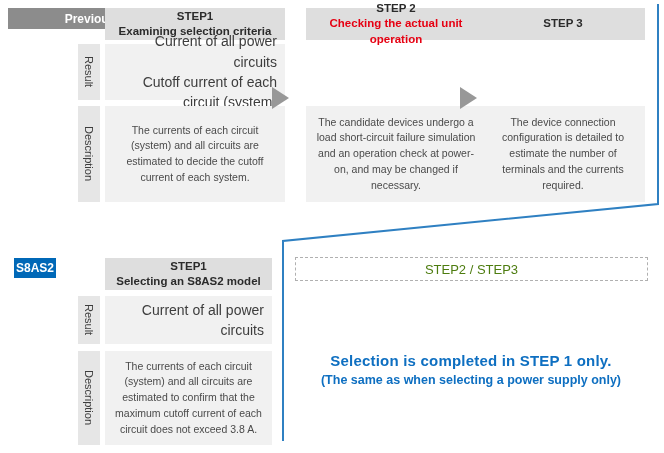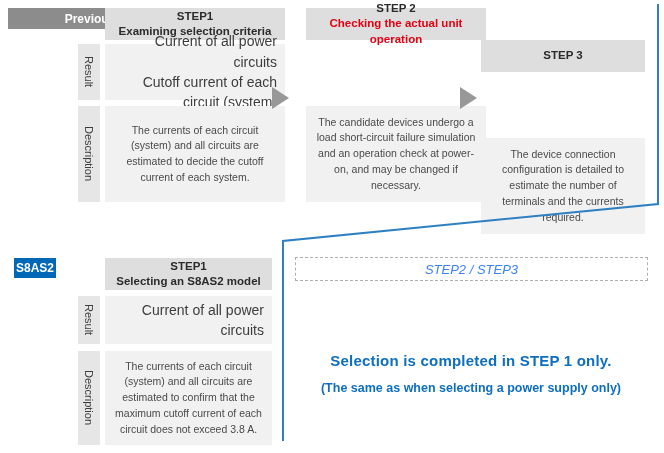--- a/index.html
+++ b/index.html
@@ -20,45 +20,45 @@
        text-align:center;color:#3d3d3d;}
   .result-box{font-size:14px;line-height:1.45;white-space:pre-line;padding:8px 8px;box-sizing:border-box;text-align:right;}
   .desc-box{font-size:10.5px;line-height:1.5;color:#4a4a4a;padding:0 10px;box-sizing:border-box;}
 
   .vlabel{position:absolute;background:#e6e6e6;display:flex;align-items:center;justify-content:center;
        writing-mode:vertical-rl;font-size:11px;color:#3d3d3d;}
 
   
   .c1{left:105px;width:180px;}
   .c2{left:306px;width:180px;}
-  .c3{left:481px;width:164px;margin-top:32px;}
+  .c3{left:481px;width:164px;}
   .row-hdr{top:8px;}
   .row-res{top:44px;height:56px;}
   .row-desc{top:106px;height:96px;}
 
   
   .cb{left:105px;width:167px;}
   .row-hdr-b{top:258px;}
   .row-res-b{top:296px;height:48px;}
   .row-desc-b{top:351px;height:94px;}
 
   .arrow{position:absolute;width:0;height:0;border-top:11px solid transparent;
        border-bottom:11px solid transparent;border-left:17px solid #989898;}
   #arrow-1{left:272px;top:87px;}
   #arrow-2{left:460px;top:87px;}
 
   #blue-path-svg{position:absolute;left:0;top:0;pointer-events:none;}
 
   #skipped-steps-box{position:absolute;left:295px;top:257px;width:351px;height:22px;
        border:1px dashed #b0b0b0;background:#fff;display:flex;align-items:center;justify-content:center;
-       font-size:13px;color:#3b82f6;font-style:italic;}
+       font-size:13px;color:#4d7c0f;}
 
   #highlight{position:absolute;left:285px;top:352px;width:372px;text-align:center;color:#0e6fc1;}
   #highlight .main{font-size:15px;font-weight:bold;letter-spacing:0.2px;}
-  #highlight .sub{font-size:12.5px;font-weight:bold;margin-top:12px;}
+  #highlight .sub{font-size:12.5px;font-weight:bold;margin-top:4px;}
 </style>
 </head>
 <body>
 
 <div id="canvas">
 
   <div class="tag" id="previous-tag">Previous</div>
 
   <div class="hdr c1 row-hdr">
     <span>STEP1</span>

